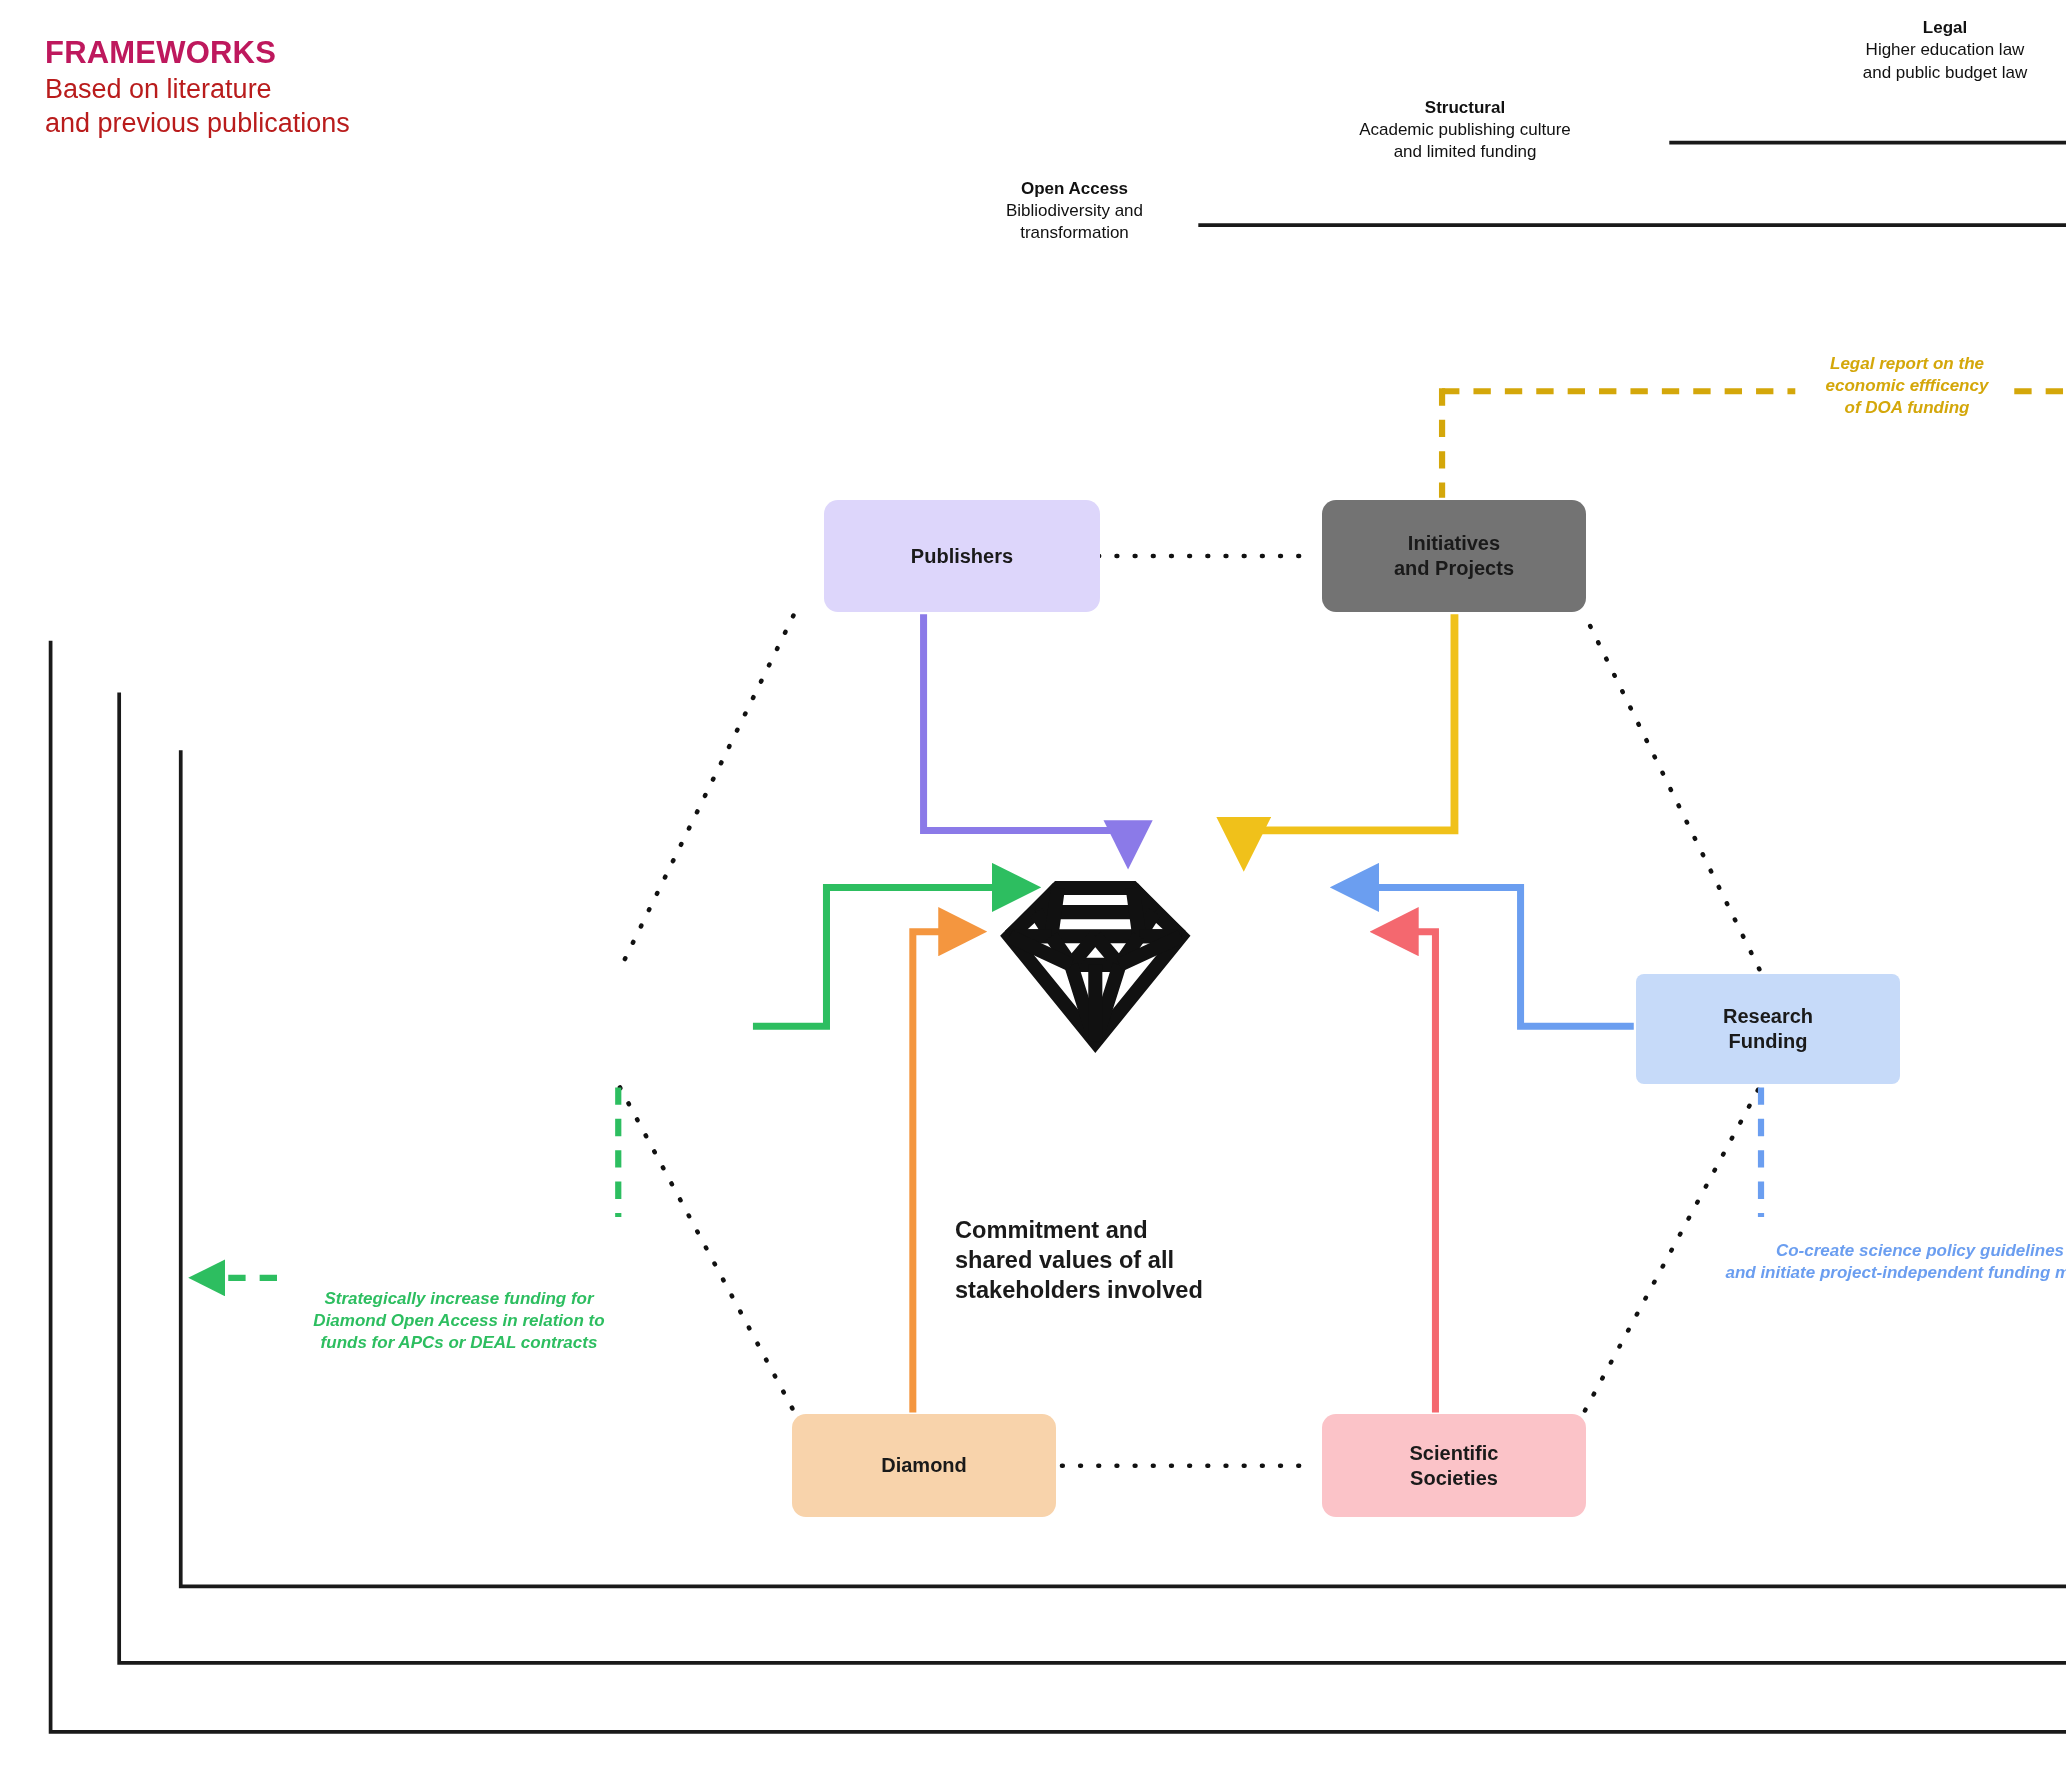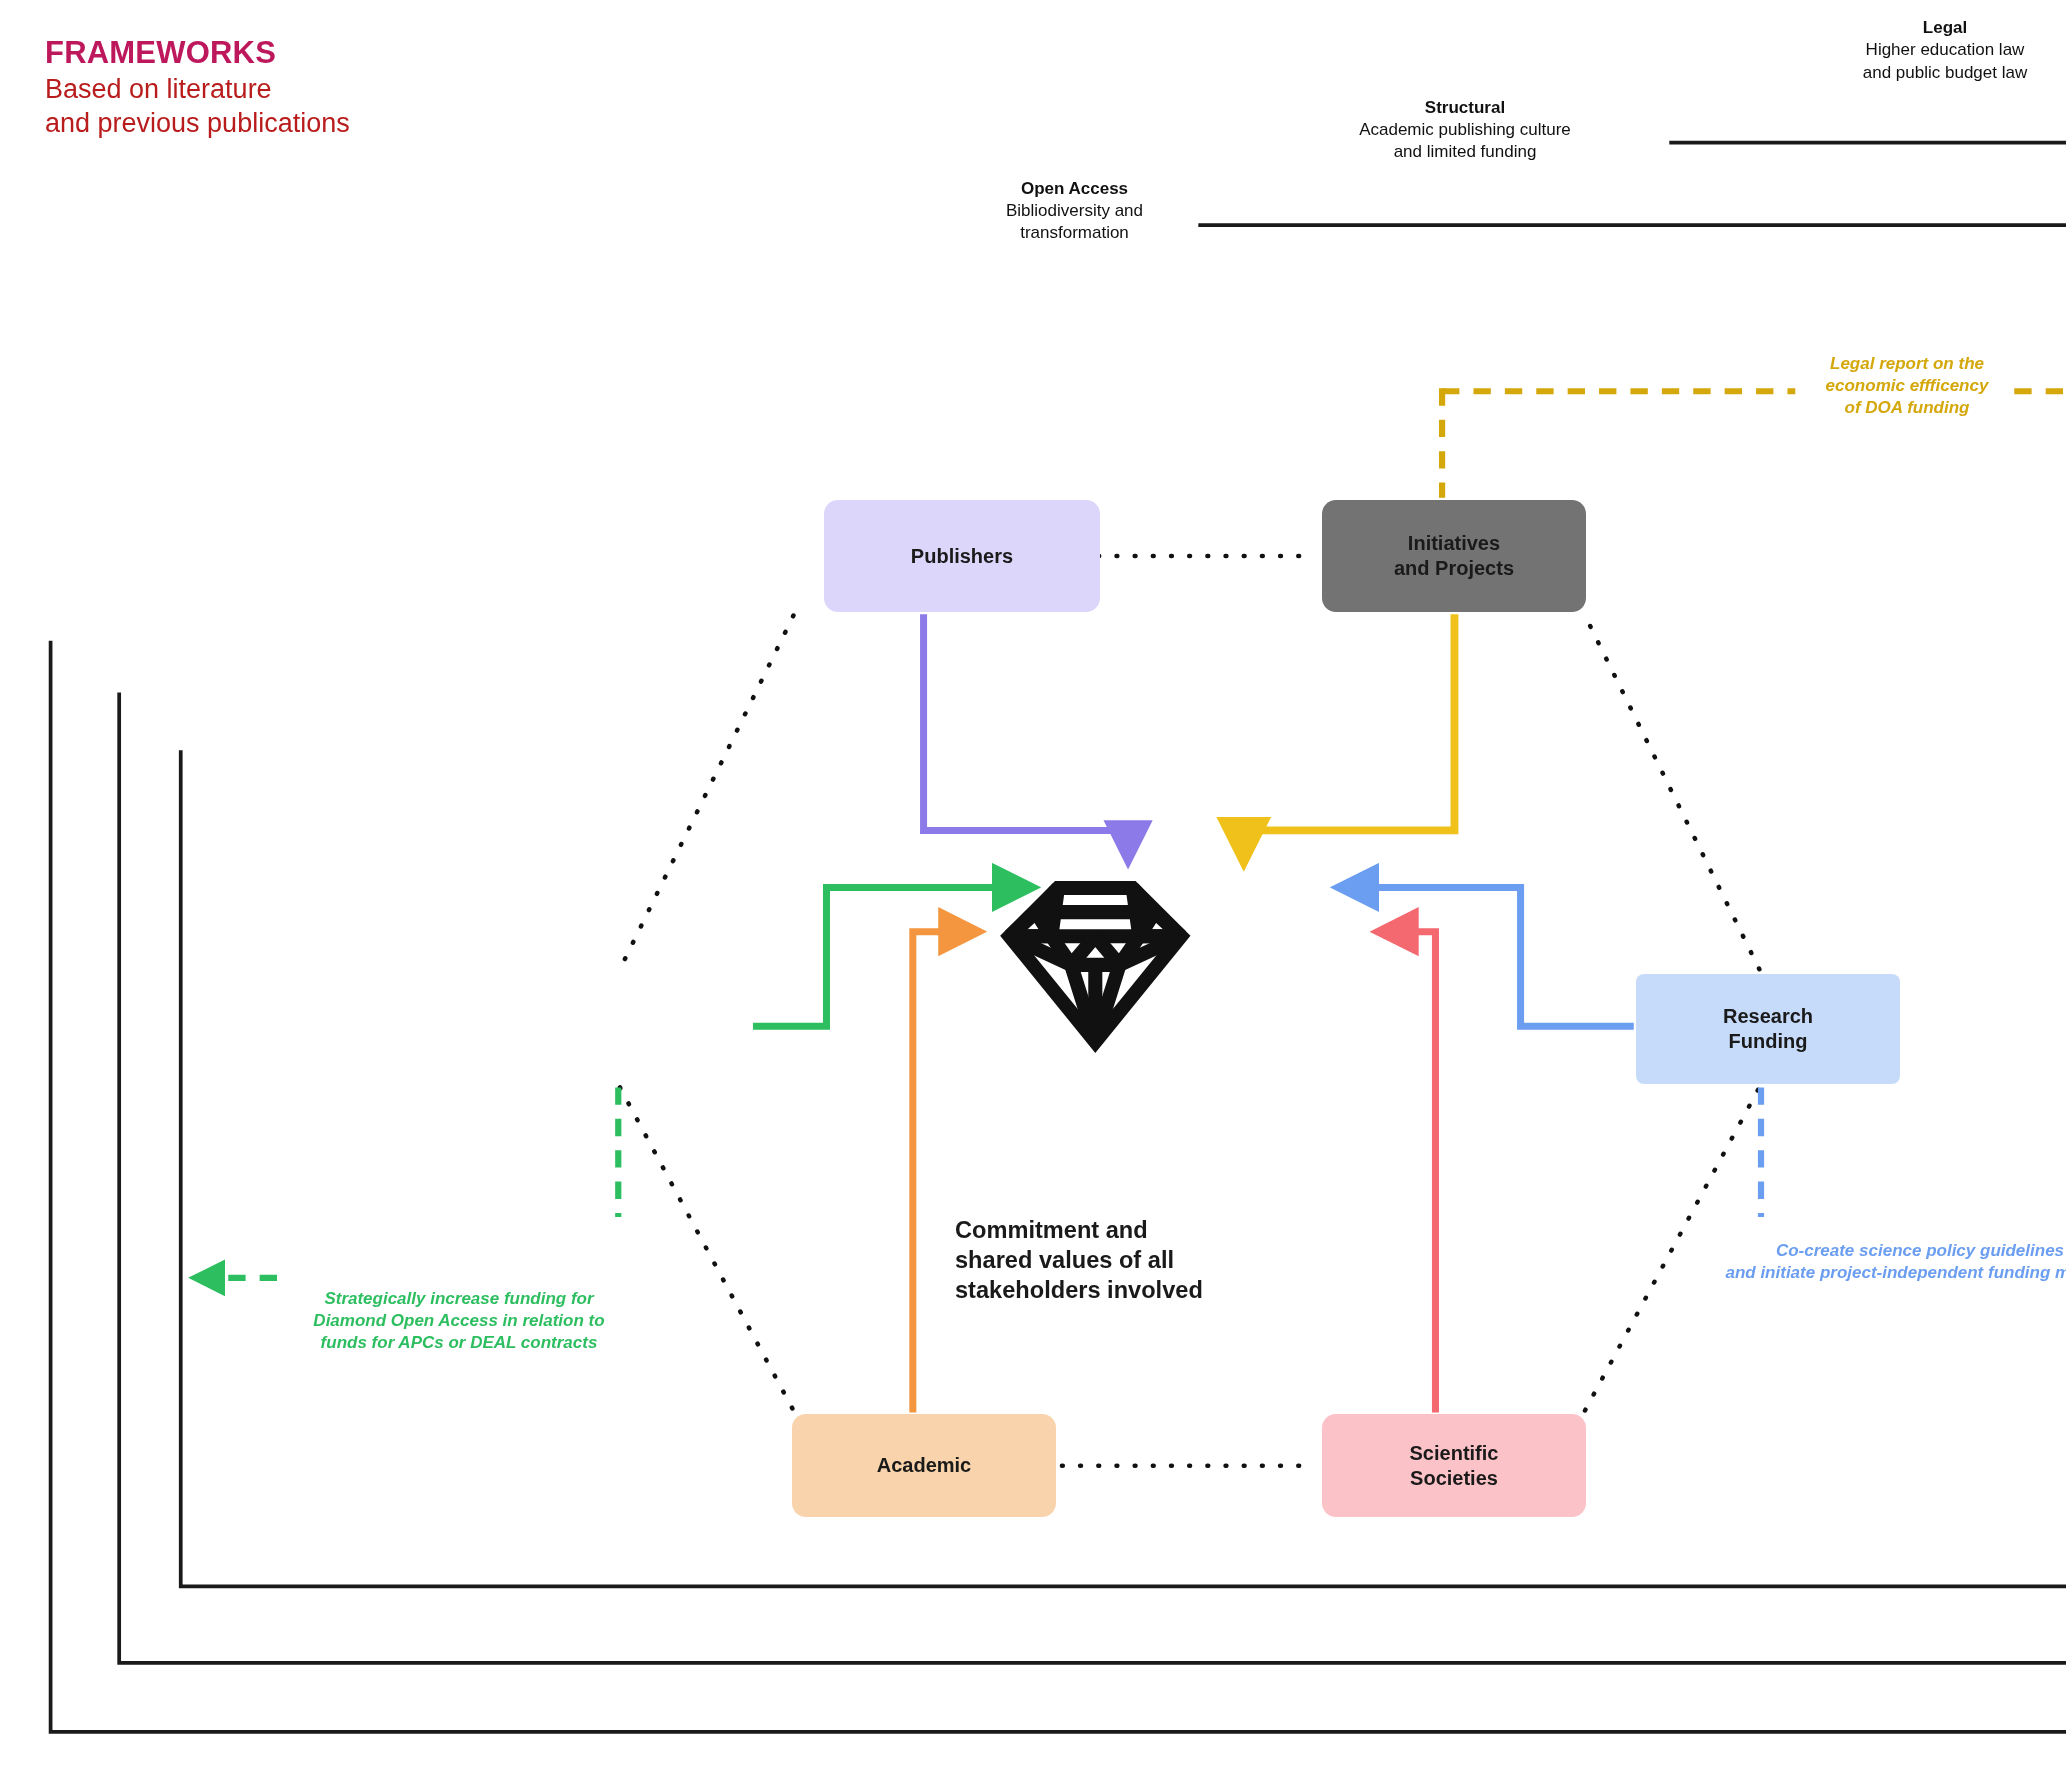--- a/index.html
+++ b/index.html
@@ -180,21 +180,21 @@
     <div class="fc-title">Open Access</div>
     <div class="fc-desc">Bibliodiversity and
 transformation</div>
   </div>
 
   <div class="node" id="node-publishers">Publishers</div>
   <div class="node" id="node-initiatives">Initiatives
 and Projects</div>
   <div class="node" id="node-funding">Research
 Funding</div>
-  <div class="node" id="node-journals">Academic</div>
+  <div class="node" id="node-journals">Diamond</div>
   <div class="node" id="node-societies">Scientific
 Societies</div>
 
   <div id="centre-caption">Commitment and
 shared values of all
 stakeholders involved</div>
 
   <div class="reco" id="reco-green">Strategically increase funding for
 Diamond Open Access in relation to
 funds for APCs or DEAL contracts</div>

